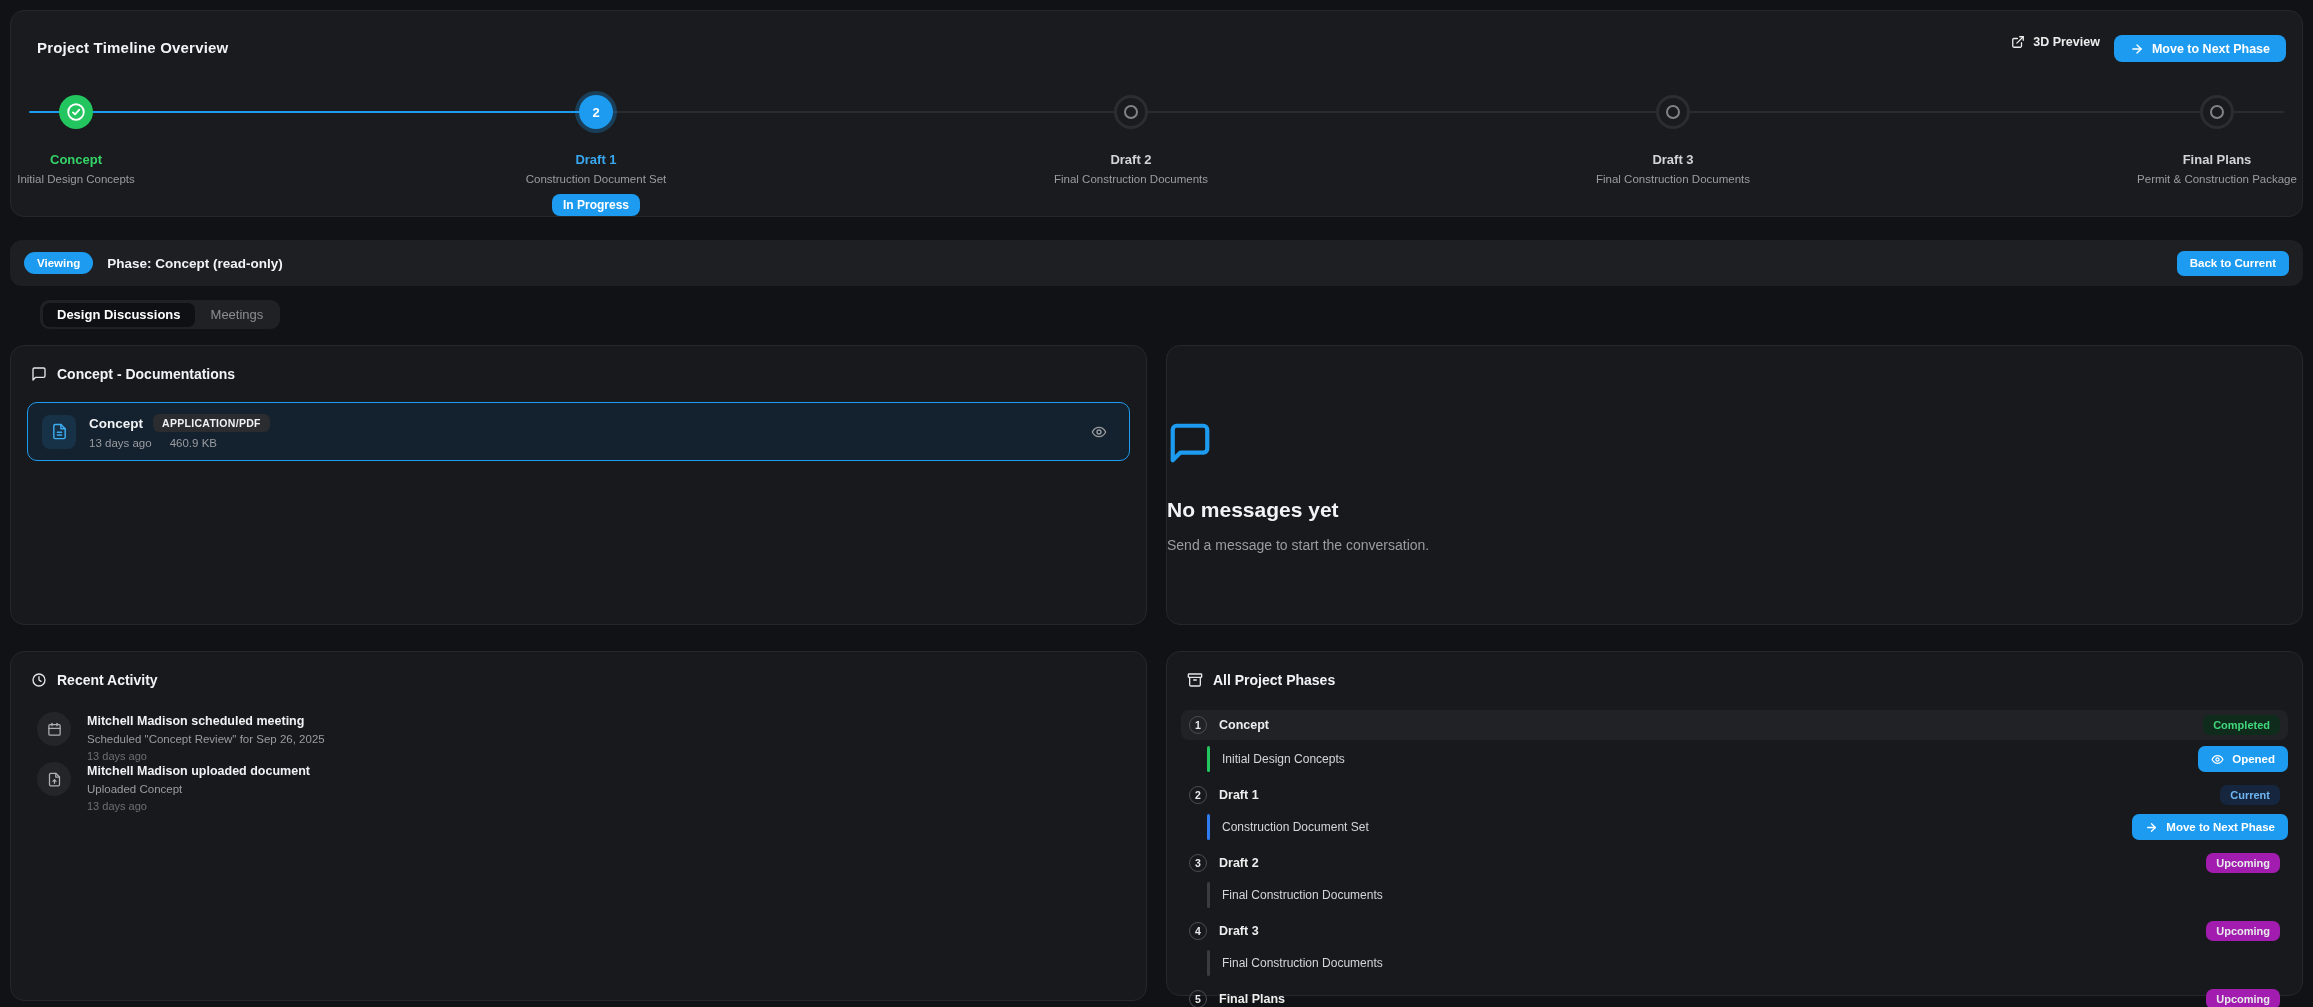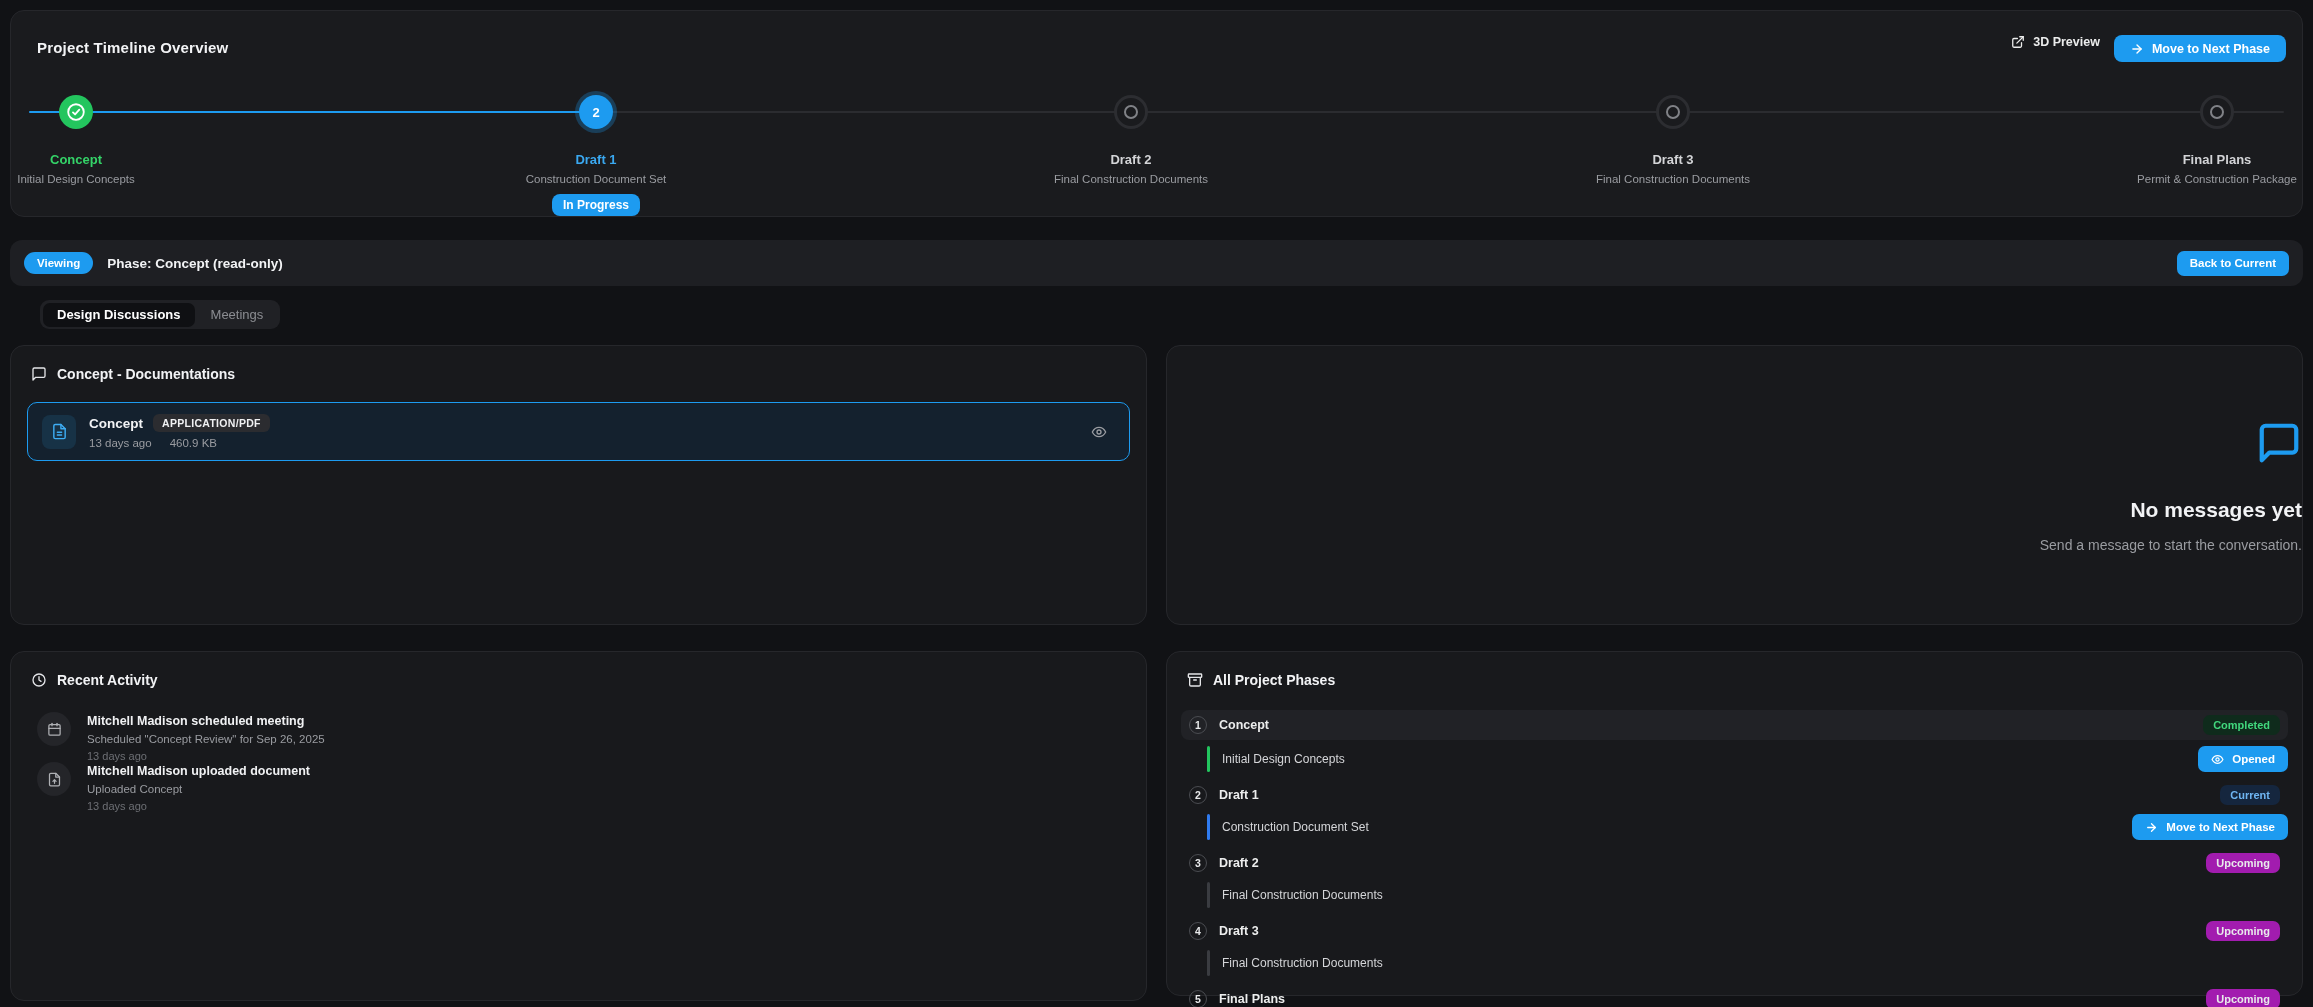--- a/index.html
+++ b/index.html
@@ -161,21 +161,21 @@
     background:#2b2c30; color:#f0f1f3;
     font-size:10.5px; font-weight:700; letter-spacing:.3px;
     padding:3px 9px; border-radius:6px;
   }
   .file-meta { display:flex; gap:18px; font-size:11.5px; color:#9a9ca1; }
   .file-view { margin-left:auto; color:#9a9ca1; background:none; border:none; cursor:pointer; display:flex; }
 
   
   .empty-state {
     position:absolute; left:0; right:0; top:74px;
-    display:flex; flex-direction:column; align-items:flex-end; text-align:center;
+    display:flex; flex-direction:column; align-items:flex-start; text-align:center;
   }
   .empty-icon { color:#1d9bf0; }
   .empty-title { margin-top:32px; font-size:21px; font-weight:700; }
   .empty-sub { margin-top:15px; font-size:14px; color:#9a9ca1; }
 
   
   .activity-list { margin:24px 20px 0 26px; display:flex; flex-direction:column; }
   .activity-item { display:flex; gap:16px; }
   .activity-avatar {
     width:34px; height:34px; border-radius:50%; flex:none;

